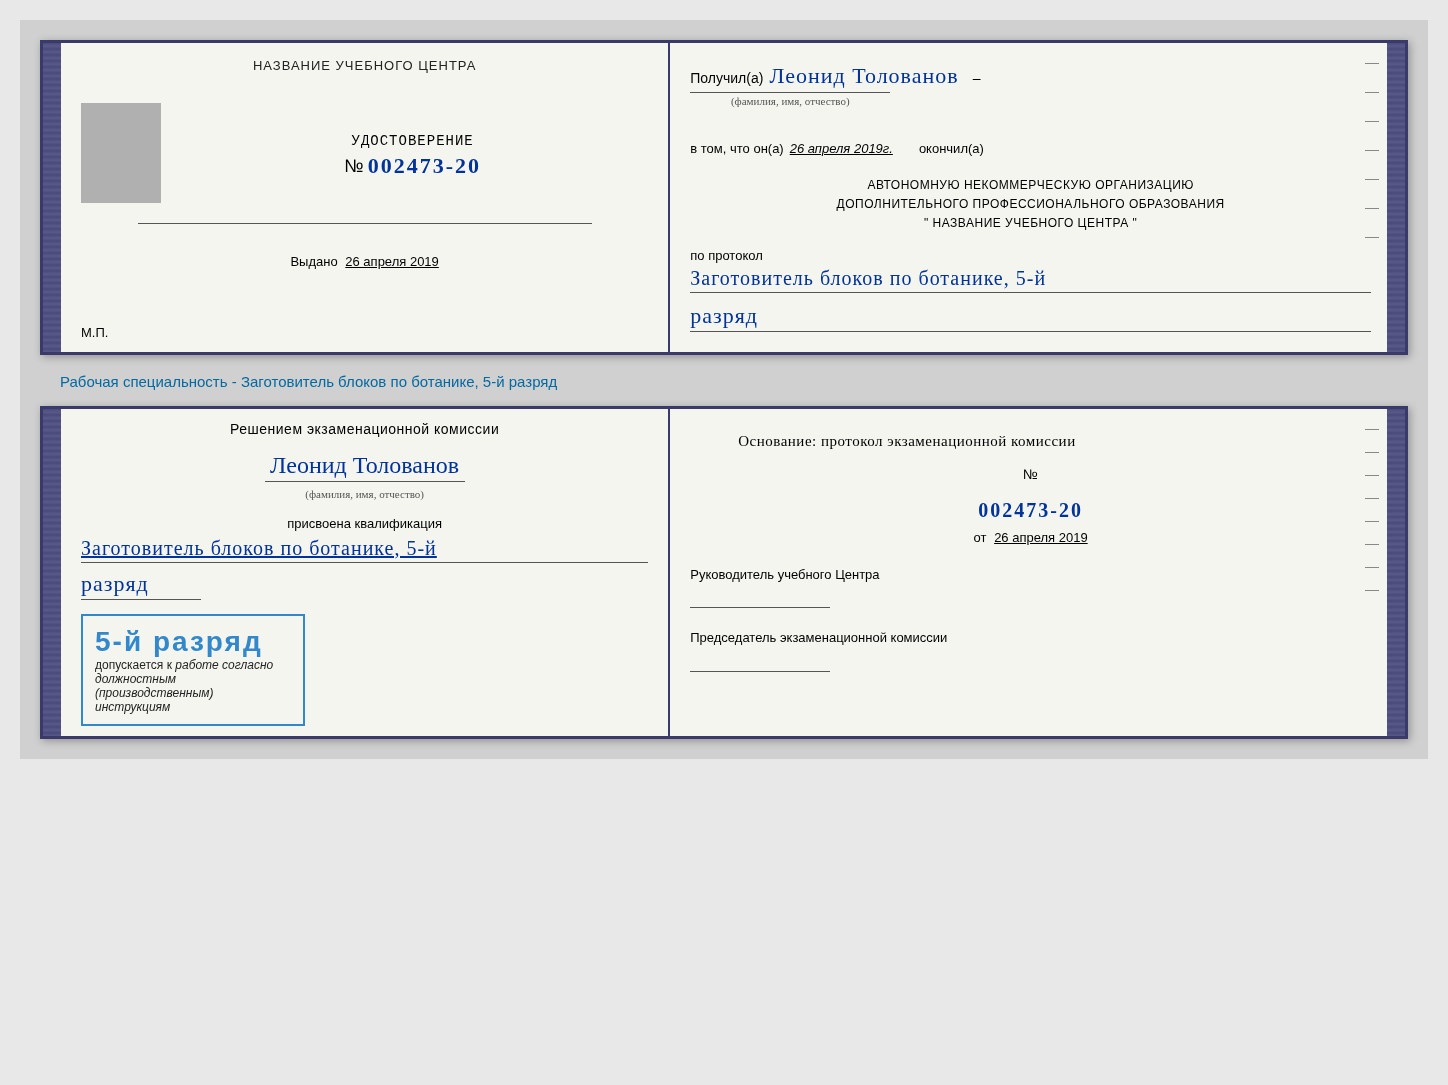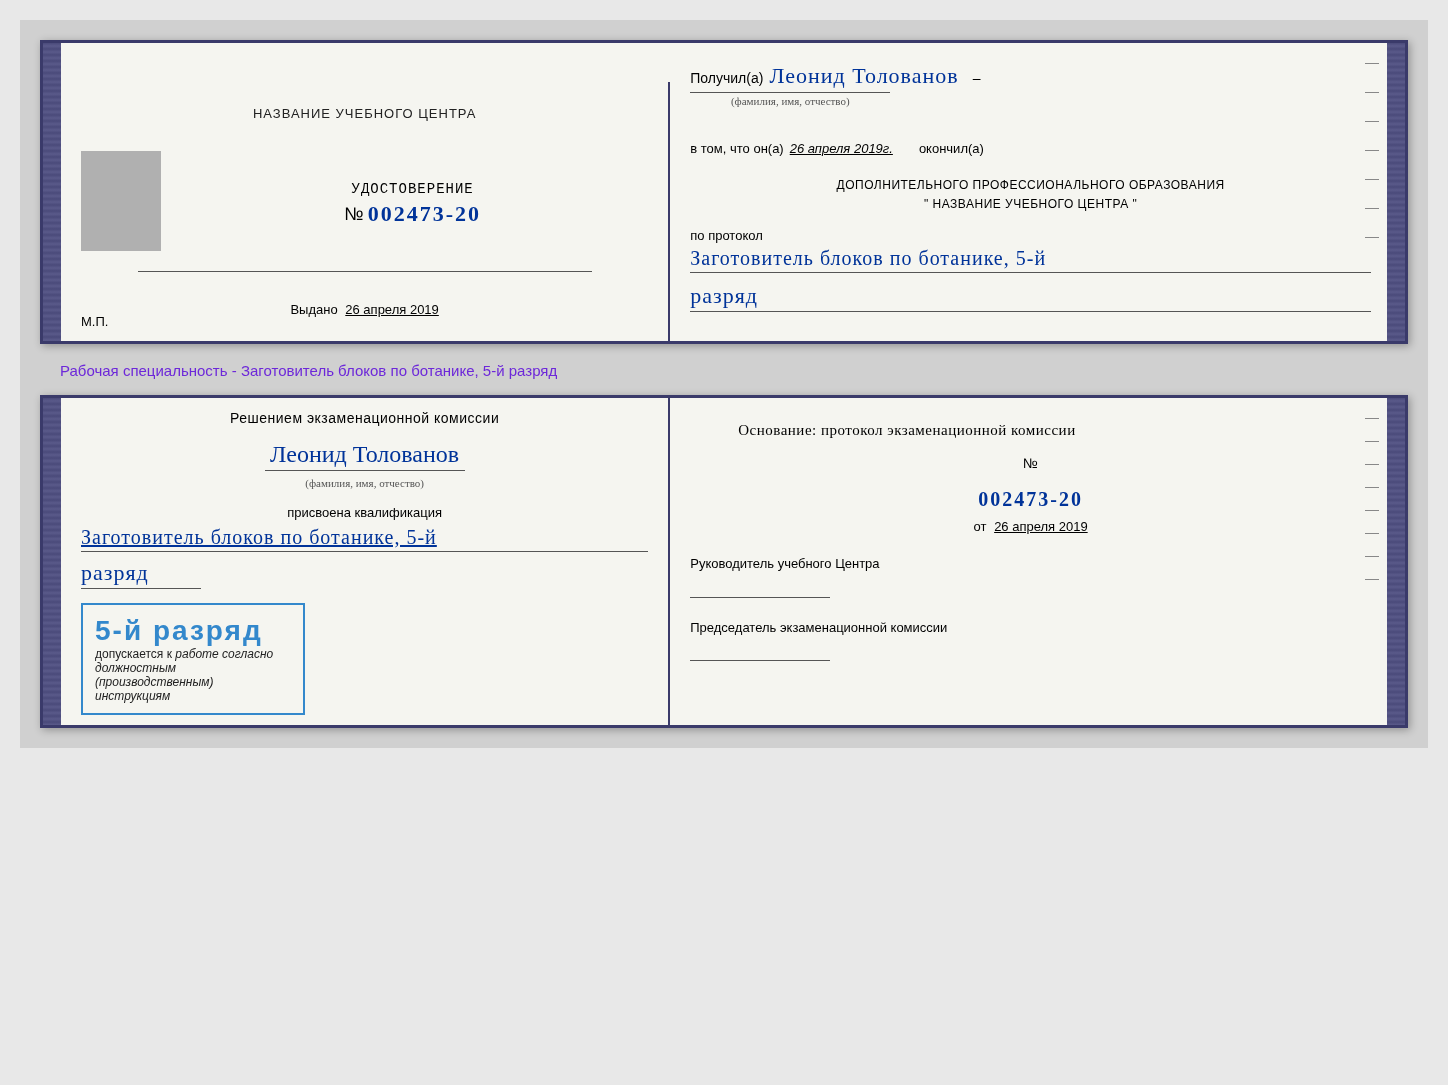--- a/index.html
+++ b/index.html
@@ -33,24 +33,23 @@
         180deg,
         #4a4a7a 0px,
         #5a5a8a 3px,
         #4a4a7a 6px
       );
       flex-shrink: 0;
     }
 
     .book-left {
       flex: 1;
-      padding: 24px 20px;
+      padding: 15px 20px;
       border-right: 2px solid #3a3a6a;
       position: relative;
-      margin-top: 39px;
     }
 
     .book-right {
       flex: 1.2;
       padding: 20px 16px 20px 20px;
       position: relative;
     }
 
     .book-right-edge {
       width: 18px;
@@ -223,21 +222,21 @@
     .deco-dash {
       width: 14px;
       height: 1px;
       background: #888;
     }
 
     
     .specialty-label {
       font-size: 15px;
       font-family: Arial, sans-serif;
-      color: #6d28d9;
+      color: #0369a1;
       margin: 12px 0 16px 20px;
     }
 
     
     .bottom-book {
       display: flex;
       width: 100%;
       border: 3px solid #3a3a6a;
       background: #f5f5f0;
       box-shadow: 2px 2px 8px rgba(0,0,0,0.3);
@@ -450,20 +449,21 @@
         <div class="fio-label">(фамилия, имя, отчество)</div>
       </div>
 
       <div style="margin-top:16px; display:flex; align-items:baseline; gap:6px;">
         <span class="vtom-line">в том, что он(а)</span>
         <span class="vtom-date">26 апреля 2019г.</span>
         <span style="margin-left: 20px;" class="okoncil-label">окончил(а)</span>
       </div>
 
       <div class="avt-org-block">
+        <div>АВТОНОМНУЮ НЕКОММЕРЧЕСКУЮ ОРГАНИЗАЦИЮ</div>
         <div>ДОПОЛНИТЕЛЬНОГО ПРОФЕССИОНАЛЬНОГО ОБРАЗОВАНИЯ</div>
         <div>" НАЗВАНИЕ УЧЕБНОГО ЦЕНТРА "</div>
       </div>
 
       <div class="po-professii">по протокол</div>
       <span class="profession-handwritten">Заготовитель блоков по ботанике, 5-й</span>
       <span class="razryad-handwritten">разряд</span>
     </div>
 
     <div class="book-right-edge"></div>

